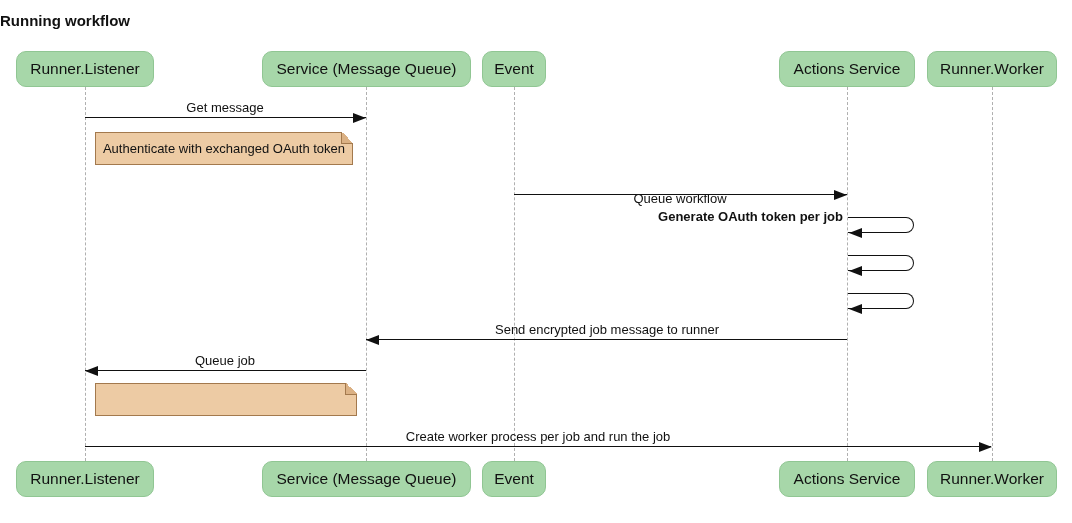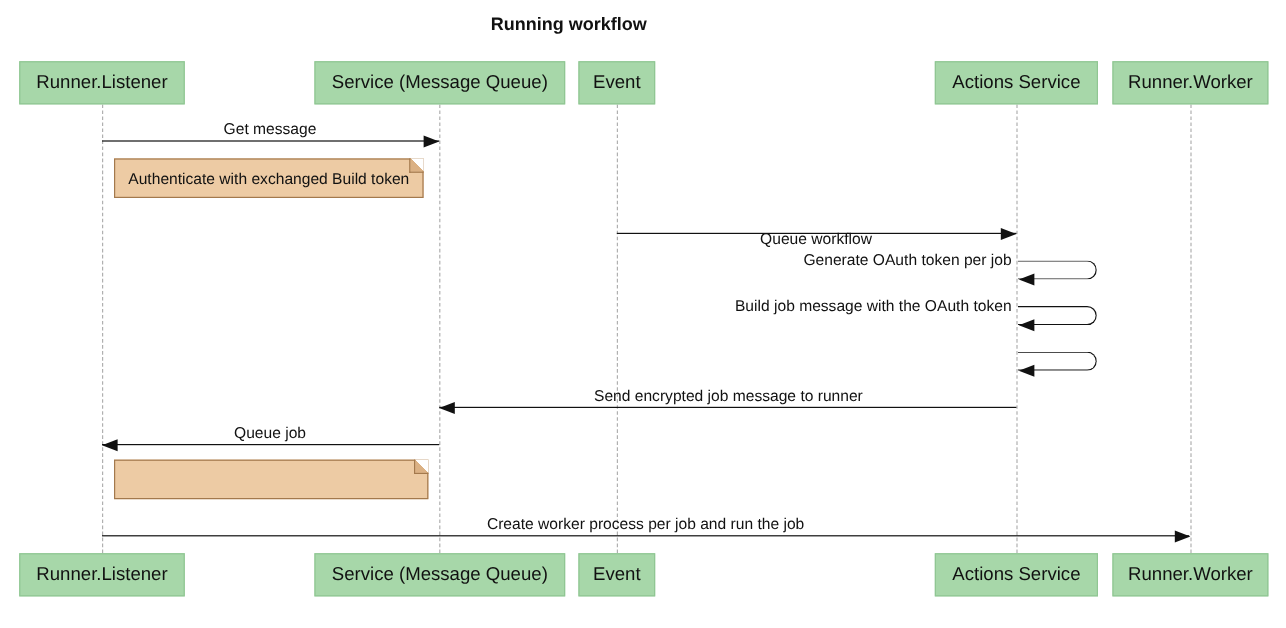--- a/index.html
+++ b/index.html
@@ -20,30 +20,29 @@
     height: 523px;
     background: var(--background);
     font-family: "Liberation Sans", "DejaVu Sans", sans-serif;
     color: var(--text);
     overflow: hidden;
   }
   .title {
     position: absolute;
     left: 0; top: 12px;
     width: 948px;
-    text-align: center;
     font-size: 15px;
     font-weight: bold;
   }
   .participant {
     position: absolute;
     height: 36px;
     background: var(--participant_fill);
     border: 1px solid var(--participant_border);
-    border-radius: 0;
+    border-radius: 10px;
     display: flex;
     align-items: center;
     justify-content: center;
     font-size: 15.5px;
     box-sizing: border-box;
     white-space: nowrap;
   }
   .lifeline {
     position: absolute;
     width: 0;
@@ -57,20 +56,21 @@
     white-space: nowrap;
     transform: translateX(-50%);
   }
   .loop-label {
     position: absolute;
     height: 14px;
     line-height: 14px;
     font-size: 13px;
     white-space: nowrap;
     text-align: left;
+    font-weight: bold;
   }
   .msg-line {
     position: absolute;
     height: 0;
     border-top: 1.5px solid var(--arrow);
   }
   .arrow-right {
     position: absolute;
     width: 0; height: 0;
     border-top: 5px solid transparent;
@@ -141,33 +141,32 @@
     </div>
   <div class="participant" style="left:927px; top:51px; width:130px;">
       <span>Runner.Worker</span>
     </div>
 
   <div class="msg-label" style="left:225px; top:101px;">Get message</div>
   <div class="msg-line" style="left:85px; top:117px; width:281px;"></div>
   <div class="arrow-right" style="left:353px; top:113px;"></div>
 
   <div class="note" style="left:95px; top:132px; width:258px;">
-    <span>Authenticate with exchanged Build token</span>
+    <span>Authenticate with exchanged OAuth token</span>
     <div class="fold"></div>
   </div>
 
   <div class="msg-label" style="left:680px; top:192px;">Queue workflow</div>
   <div class="msg-line" style="left:514px; top:194px; width:333px;"></div>
   <div class="arrow-right" style="left:834px; top:190px;"></div>
 
   <div class="loop-label" style="right:229px; top:210px;">Generate OAuth token per job</div>
   <div class="loop" style="left:848px; top:217px;"></div>
   <div class="arrow-left" style="left:849px; top:228px;"></div>
 
-  <div class="loop-label" style="right:229px; top:248px;">Build job message with the OAuth token</div>
   <div class="loop" style="left:848px; top:255px;"></div>
   <div class="arrow-left" style="left:849px; top:266px;"></div>
 
   <div class="loop" style="left:848px; top:293px;"></div>
   <div class="arrow-left" style="left:849px; top:304px;"></div>
 
   <div class="msg-label" style="left:607px; top:323px;">Send encrypted job message to runner</div>
   <div class="msg-line" style="left:366px; top:339px; width:481px;"></div>
   <div class="arrow-left" style="left:366px; top:335px;"></div>
 

